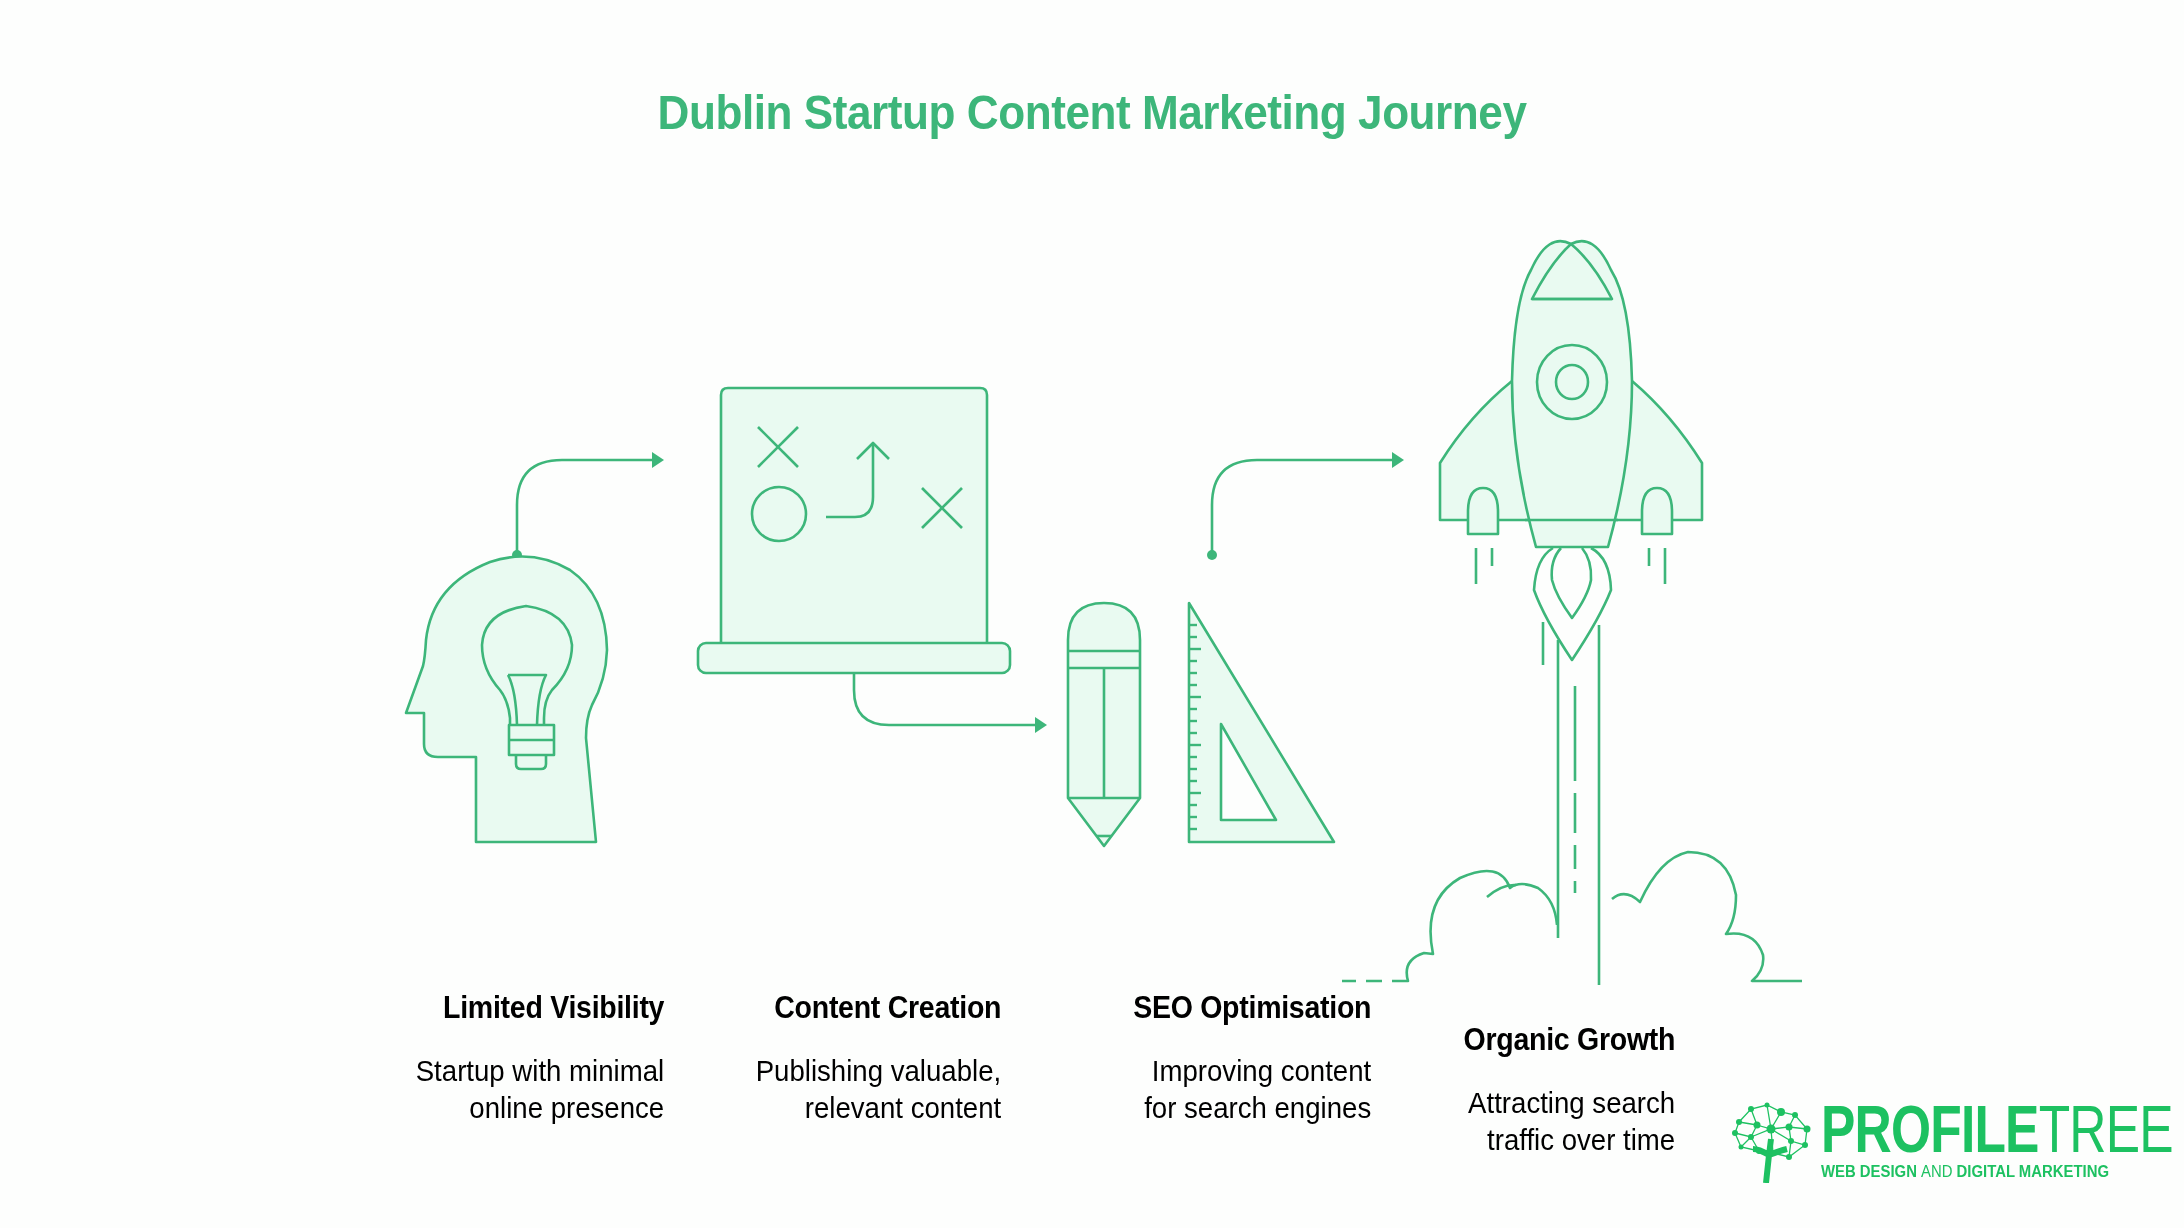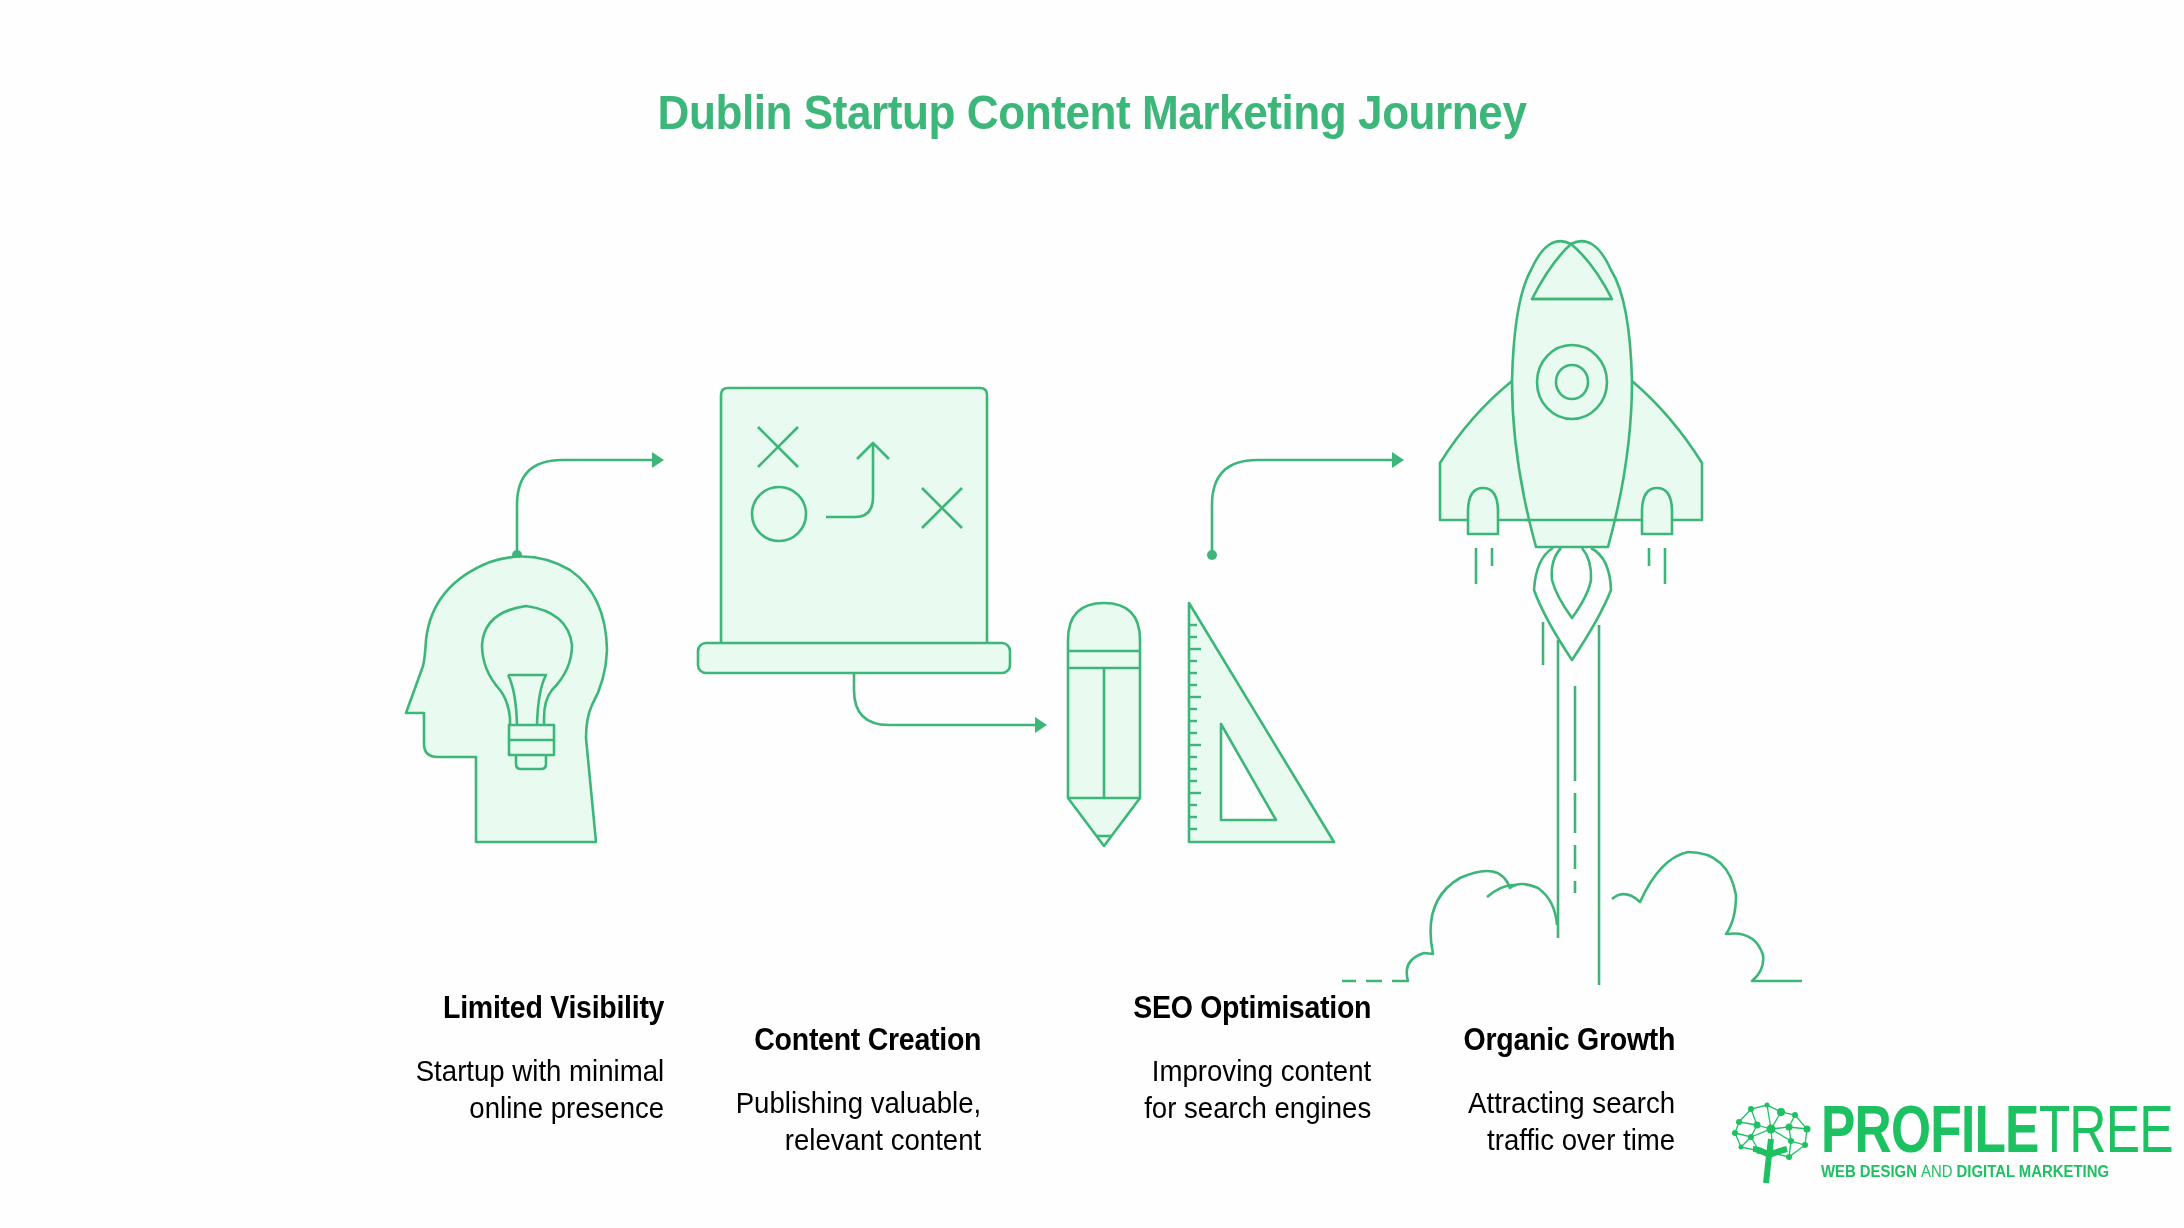--- a/index.html
+++ b/index.html
@@ -146,21 +146,21 @@
 </svg>
 
 <div class="step" style="left:357px; top:990px;">
   <div class="h">Limited Visibility</div>
   <div class="d">
     <div>Startup with minimal</div>
     <div>online presence</div>
   </div>
 </div>
 
-<div class="step" style="left:674px; top:990px;margin-top:32px;">
+<div class="step" style="left:694px; top:990px;">
   <div class="h">Content Creation</div>
   <div class="d">
     <div>Publishing valuable,</div>
     <div>relevant content</div>
   </div>
 </div>
 
 <div class="step" style="left:1064px; top:990px;">
   <div class="h">SEO Optimisation</div>
   <div class="d">

